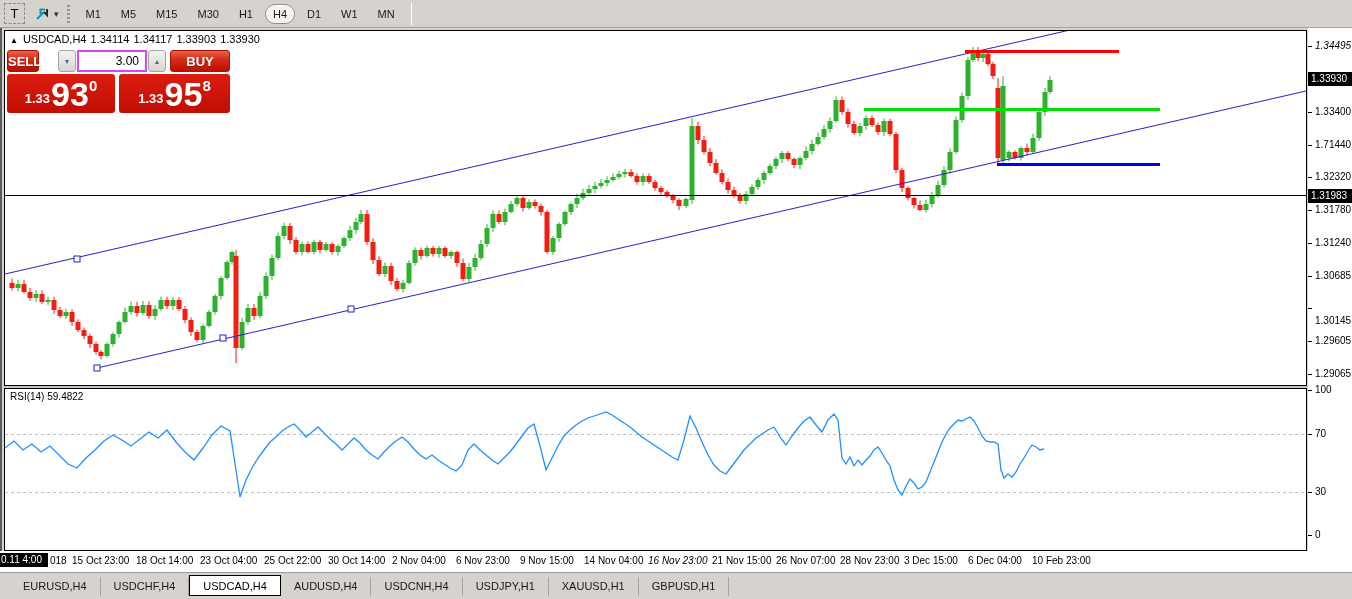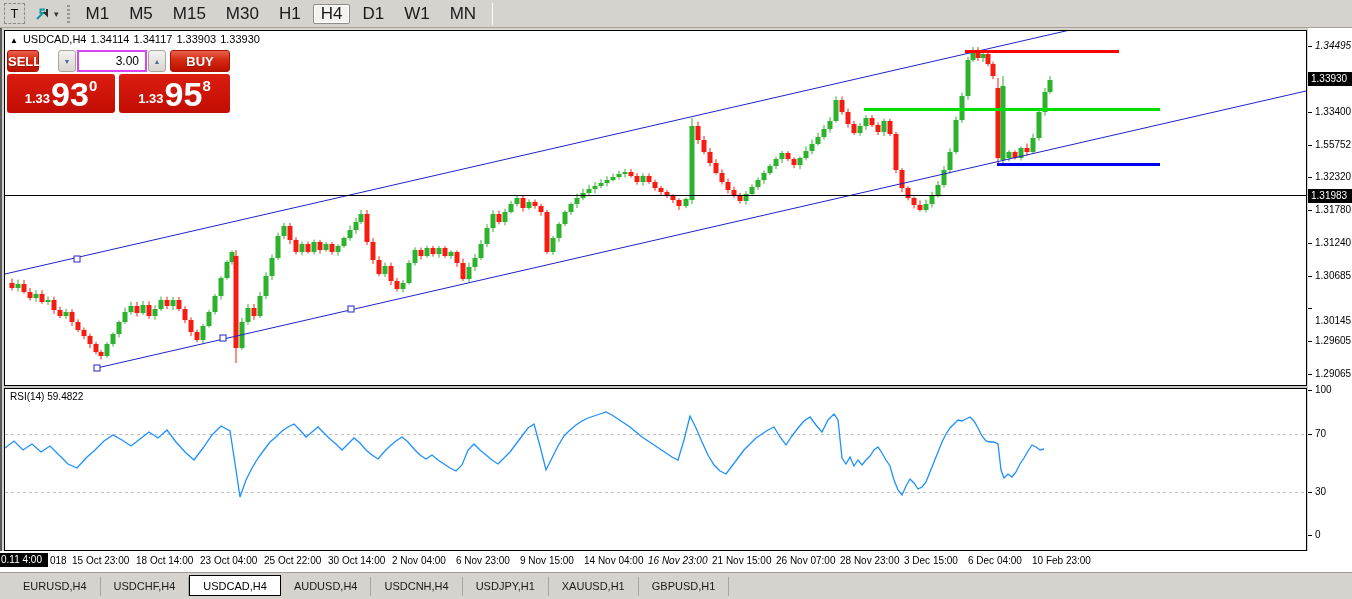--- a/index.html
+++ b/index.html
@@ -10,23 +10,23 @@
   
   .toolbar { position:absolute; left:0; top:0; width:1352px; height:28px; background:#d6d3ce;
              border-bottom:1px solid #a6a29b; display:flex; align-items:center; padding-left:4px; }
   .t-tool { width:21px; height:21px; border:1px dashed #8b8b8b; display:grid; place-items:center;
             font-size:13px; color:#111; background:#d6d3ce; margin-right:6px; }
   .arr-tool { width:22px; height:21px; display:grid; place-items:center; margin-right:1px; }
   .caret { font-size:9px; color:#333; margin-right:6px; }
   .grip { width:3px; height:18px; margin:0 6px 0 2px;
           background:repeating-linear-gradient(to bottom,#9a968f 0 2px,transparent 2px 4px); }
   .tfwrap { display:flex; align-items:center; }
-  .tf { height:20px; padding:0 7px; margin:0 2px; font-size:17px; color:#1a1a1a; display:flex;
+  .tf { height:20px; padding:0 7px; margin:0 2px; font-size:11px; color:#1a1a1a; display:flex;
         align-items:center; border:1px solid transparent; border-radius:2px; cursor:default; }
-  .tf.active { background:#f5f3f0; border-color:#8f8c86; box-shadow:inset 0 0 0 1px #ffffff; }
+  .tf.active { background:#f5f3f0; border-color:#8f8c86; box-shadow:inset 0 0 0 1px #ffffff;border-radius:10px; }
   .tb-sep { width:1px; height:22px; background:#9a968f; border-right:1px solid #fff; margin-left:6px; }
 
   
   .left-edge { position:absolute; left:0; top:28px; width:2px; height:544px; background:#5a5a5a; }
   .chart-pane { position:absolute; left:4px; top:30px; width:1303px; height:356px;
                 background:#fff; border:1px solid #000; }
   .pane-divider { position:absolute; left:4px; top:386px; width:1348px; height:2px;
                   background:#c9c5bf; }
   .rsi-pane { position:absolute; left:4px; top:388px; width:1303px; height:163px;
               background:#fff; border:1px solid #000; }
@@ -514,21 +514,21 @@
       <polyline points="5,448 14,441 23,450 32,444 41,452 50,446 59,455 68,464 77,468 86,458 95,450 104,441 113,435 122,440 131,446 140,439 149,432 158,438 167,430 176,442 185,452 194,460 203,448 212,435 221,426 230,431 236,470 240,497 246,480 252,468 258,458 264,450 270,442 276,437 282,431 288,427 294,424 300,430 306,437 312,432 318,427 324,433 330,439 336,444 342,450 348,444 354,438 360,443 366,450 372,455 378,459 384,452 390,446 396,441 402,437 408,442 414,449 420,455 426,459 432,455 438,460 444,464 450,468 456,471 462,465 468,450 474,444 480,450 486,455 492,460 498,464 504,458 510,452 516,444 522,436 528,428 534,424 540,446 546,470 552,458 558,446 564,436 570,430 576,425 582,421 588,418 594,416 600,414 606,412 612,415 618,419 624,423 630,427 636,432 642,437 648,441 654,445 660,449 666,453 672,457 678,460 684,440 690,416 696,428 702,442 708,455 714,465 720,471 726,474 732,466 738,458 744,450 750,444 756,438 762,434 768,430 774,427 780,437 786,445 792,436 798,428 804,421 810,417 816,425 822,432 828,420 834,414 838,420 842,458 846,464 850,457 854,466 858,460 862,465 866,460 870,456 874,450 878,447 882,453 886,460 890,466 894,480 898,490 902,495 906,486 910,479 914,483 918,489 922,487 926,482 930,472 934,462 938,452 942,442 946,434 950,428 954,424 958,420 962,421 966,419 970,417 974,421 978,428 982,436 986,441 990,442 994,442 998,444 1001,470 1004,478 1008,474 1012,477 1016,472 1020,464 1024,458 1028,451 1032,445 1036,447 1040,450 1044,449" fill="none" stroke="#1e90ff" stroke-width="1.3"></polyline>
     </svg>
   <div class="rsi-label">RSI(14) 59.4822</div>
 
   <div class="price-axis">
       <div class="pa-tick" style="top: 18px;"></div>
       <div class="pa-label" style="top: 12px; font-style: italic;">1.34495</div>
       <div class="pa-tick" style="top: 84px;"></div>
       <div class="pa-label" style="top: 78px;">1.33400</div>
       <div class="pa-tick" style="top: 117px;"></div>
-      <div class="pa-label" style="top: 111px;">1.55752</div>
+      <div class="pa-label" style="top: 111px;">1.71440</div>
       <div class="pa-tick" style="top: 149px;"></div>
       <div class="pa-label" style="top: 143px;">1.32320</div>
       <div class="pa-tick" style="top: 182px;"></div>
       <div class="pa-label" style="top: 176px;">1.31780</div>
       <div class="pa-tick" style="top: 215px;"></div>
       <div class="pa-label" style="top: 209px;">1.31240</div>
       <div class="pa-tick" style="top: 248px;"></div>
       <div class="pa-label" style="top: 242px;">1.30685</div>
       <div class="pa-tick" style="top: 280px;"></div>
       <div class="pa-label" style="top: 274px; margin-top: 13px;">1.30145</div>

